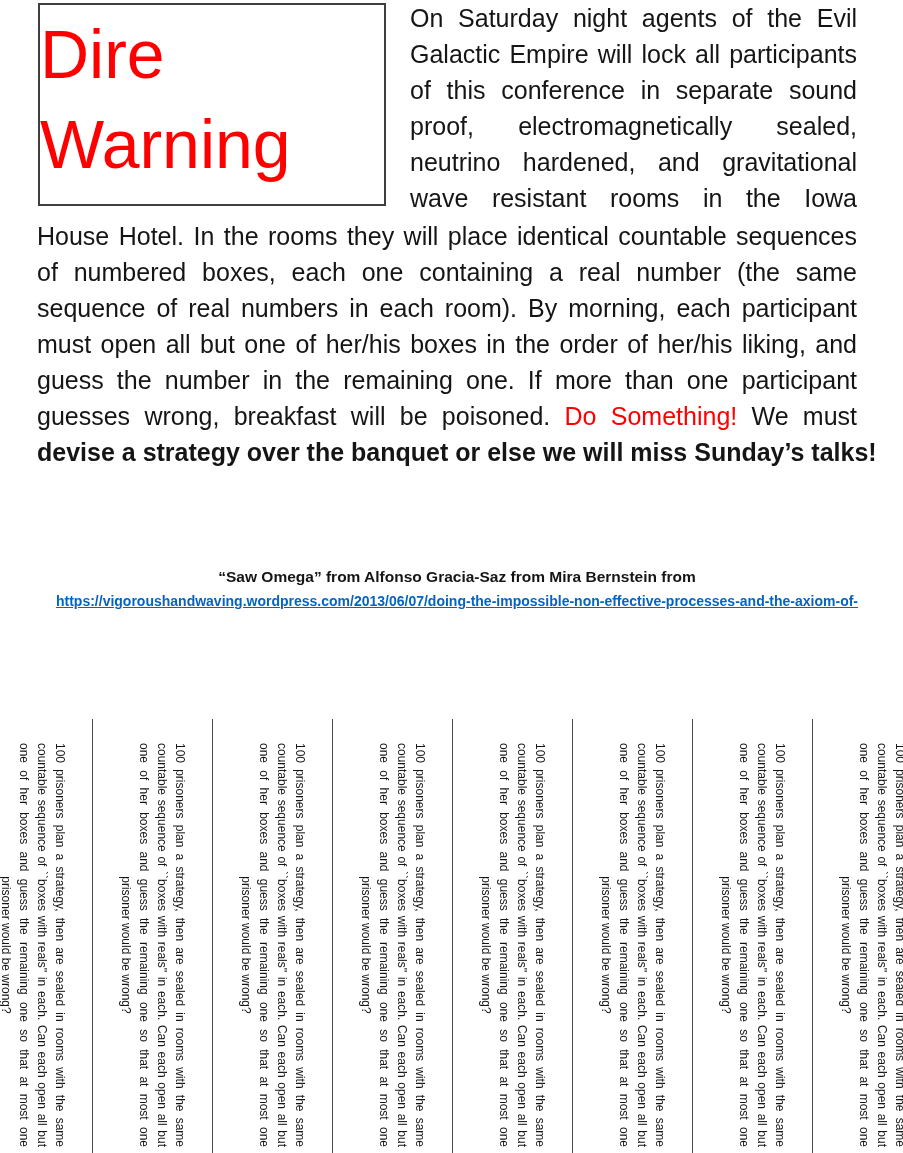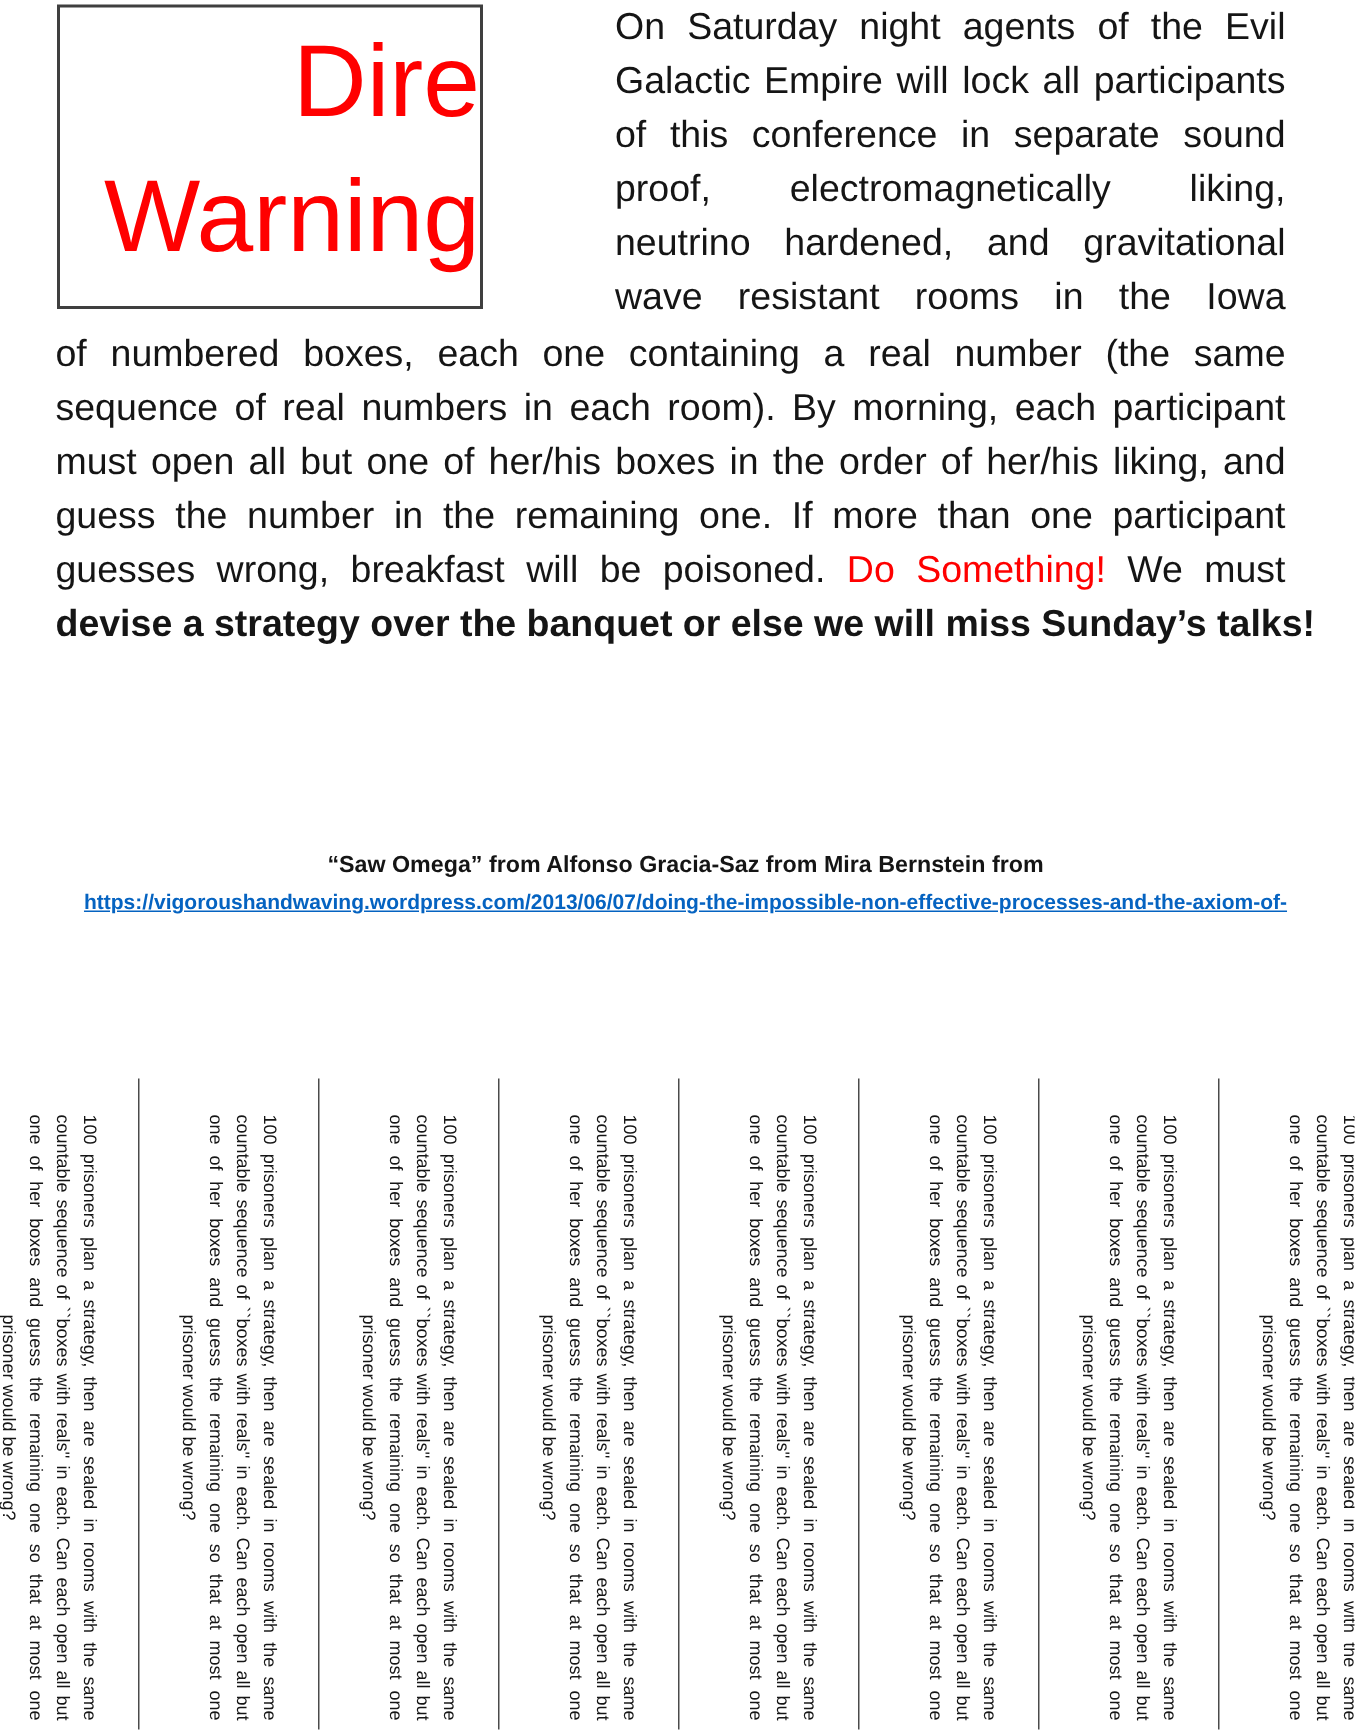--- a/index.html
+++ b/index.html
@@ -13,23 +13,23 @@
   html,body{width:903px;height:1153px;}
   body{
     position:relative;
     background:#ffffff;
     overflow:hidden;
     font-family:"Liberation Sans","DejaVu Sans",sans-serif;
     color:var(--text-color);
   }
   
   .warning-box{
-    position:absolute;left:38px;top:3px;width:284px;height:203px;
+    position:absolute;left:38px;top:3px;width:348px;height:203px;
     border:2px solid var(--box-border);
-    text-align:right;
+    text-align:left;
     color:var(--accent-red);
     font-size:68px;line-height:90px;
     padding-top:4px;
   }
   
   .para{position:absolute;font-size:25px;line-height:36px;}
   #side-para{left:410px;top:0px;width:447px;}
   #main-para{left:37px;top:218px;width:820px;}
   .jline{text-align:justify;text-align-last:justify;}
   .nline{text-align:center;white-space:nowrap;font-weight:bold;}
@@ -62,26 +62,27 @@
 
 <div class="warning-box">
   <div>Dire</div>
   <div>Warning</div>
 </div>
 
 <div id="side-para" class="para">
     <div class="jline">On Saturday night agents of the Evil</div>
     <div class="jline">Galactic Empire will lock all participants</div>
     <div class="jline">of this conference in separate sound</div>
-    <div class="jline">proof, electromagnetically liking,</div>
+    <div class="jline">proof, electromagnetically sealed,</div>
     <div class="jline">neutrino hardened, and gravitational</div>
     <div class="jline">wave resistant rooms in the Iowa</div>
   </div>
 
 <div id="main-para" class="para">
+    <div class="jline"><span>House Hotel. In the rooms they will place identical countable sequences</span></div>
     <div class="jline"><span>of numbered boxes, each one containing a real number (the same</span></div>
     <div class="jline"><span>sequence of real numbers in each room). By morning, each participant</span></div>
     <div class="jline"><span>must open all but one of her/his boxes in the order of her/his liking, and</span></div>
     <div class="jline"><span>guess the number in the remaining one. If more than one participant</span></div>
     <div class="jline"><span>guesses wrong, breakfast will be poisoned. </span><span class="red">Do Something!</span><span> We must</span></div>
     <div class="nline"><span>devise a strategy over the banquet or else we will miss Sunday’s talks!</span></div>
   </div>
 
 <div id="citation">
     <div class="nline"><span>“Saw Omega” from Alfonso Gracia-Saz from Mira Bernstein from</span></div>

